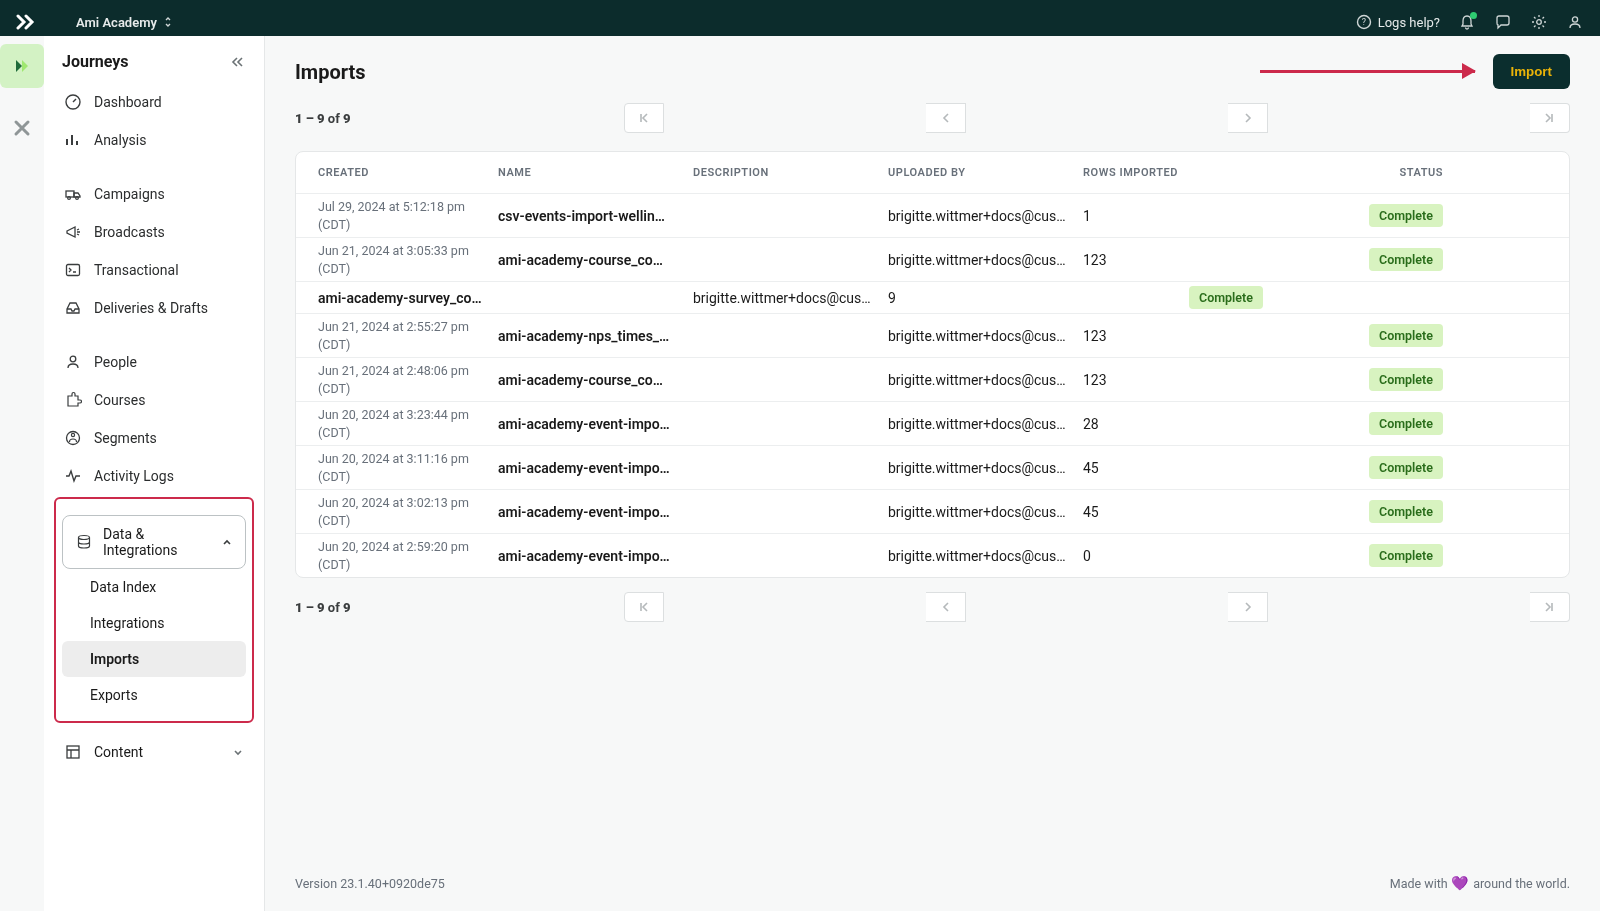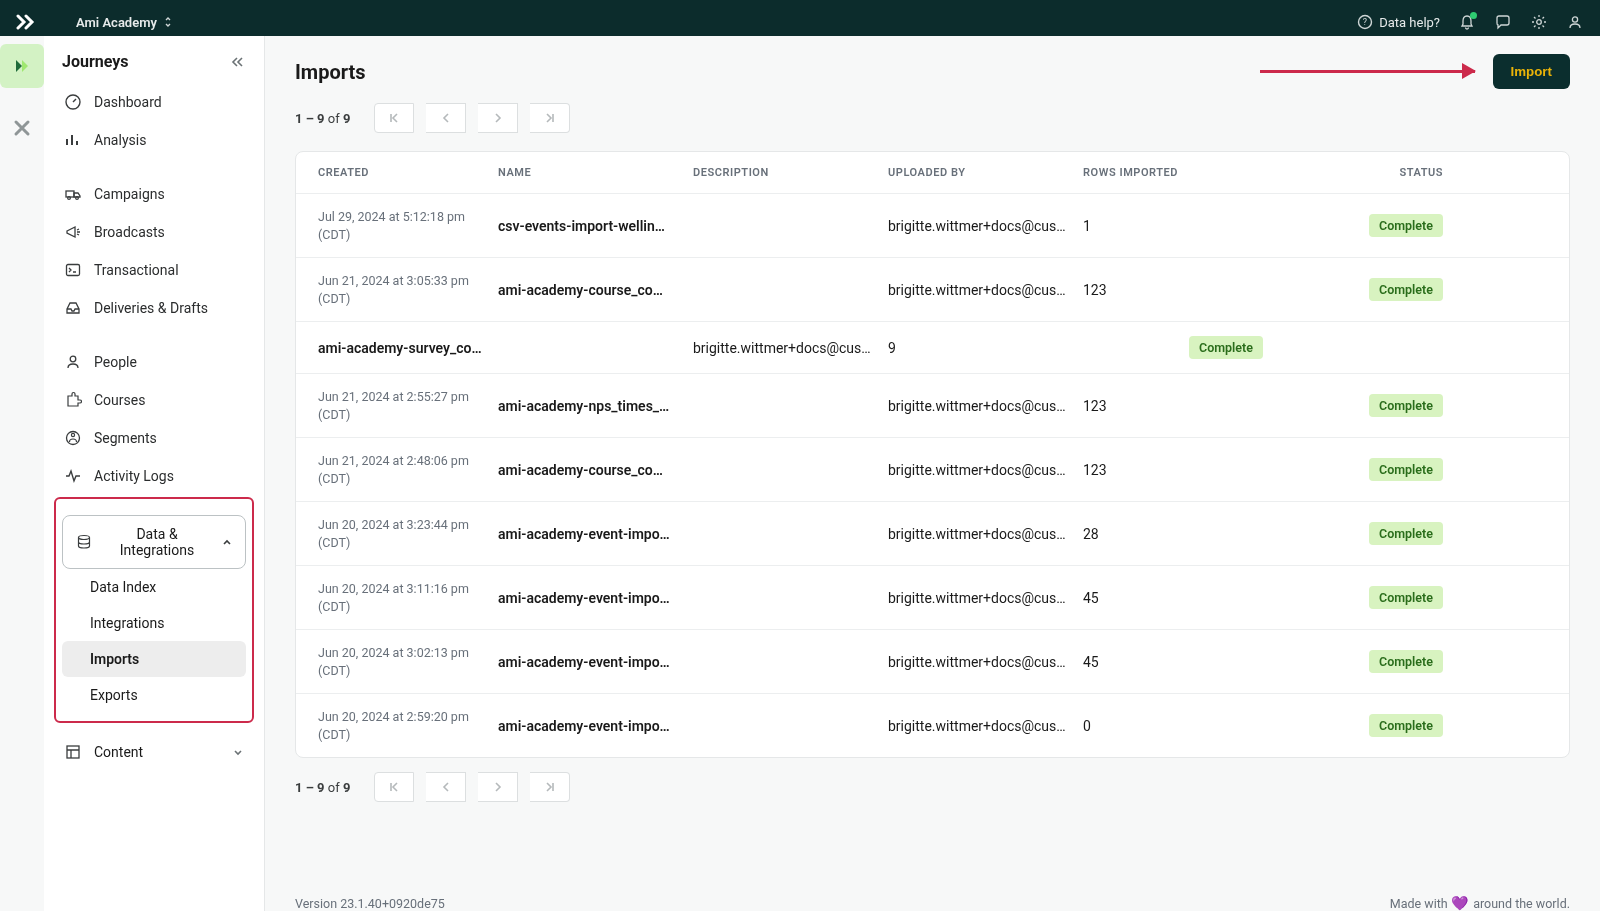--- a/index.html
+++ b/index.html
@@ -21,57 +21,57 @@
 .product-rail .rail-item.active { background: #d3f2c4; }
 
 
 .sidebar { position: absolute; top: 36px; left: 44px; width: 221px; height: calc(100% - 36px); background: #fff; border-right: 1px solid #e5e7e8; padding: 16px 10px 0; overflow: hidden; }
 .sidebar-header { display:flex; align-items:center; justify-content: space-between; padding: 0 8px 12px; }
 .sidebar-title { font-weight: 700; font-size: 16px; }
 .nav-item { display:flex; align-items:center; gap: 12px; padding: 10px 10px; color: #2b2d2e; border-radius: 6px; cursor:pointer; }
 .nav-group { margin-top: 16px; }
 .nav-icon { width: 18px; height: 18px; display:flex; align-items:center; justify-content:center; color:#3a3d3e;}
 .data-group-box { border: 1px solid #bcc2c4; border-radius: 8px; padding: 0px; margin-top: 8px; }
-.data-group-hdr { display:flex; align-items:center; gap: 10px; padding: 10px 12px; cursor:pointer;text-align:center; }
+.data-group-hdr { display:flex; align-items:center; gap: 10px; padding: 10px 12px; cursor:pointer; }
 .chev { margin-left: auto; }
 .sub-item { padding: 10px 10px 10px 28px; border-radius: 6px; cursor:pointer; }
 .sub-item.active { background: #ededed; font-weight: 600; }
 .highlight-box { border: 2px solid #cc2a4b; border-radius: 6px; padding: 8px 6px 8px; margin-top: 2px; }
 .content-row { margin-top: 10px; display:flex; align-items:center; gap:12px; padding:10px 10px; cursor:pointer; }
 
 
 .main { position: absolute; top: 36px; left: 265px; right: 0; bottom: 0; background: #f7f8f8; padding: 18px 30px 0 30px; }
 .page-head { display:flex; align-items:center; }
 .page-title { font-size: 20px; font-weight: 700; }
 .spacer { flex: 1; }
 .arrow-annot { height: 3px; background: #cc2a4b; width: 215px; margin-right: 0px; position: relative; }
 .arrow-annot::after { content:""; position:absolute; right:-1px; top:-7px; border-left: 14px solid #cc2a4b; border-top: 8px solid transparent; border-bottom: 8px solid transparent;}
 .import-btn { background:#0b2e2e; color:#eab308; border:none; padding: 10px 18px; font-weight:600; border-radius:6px; cursor:pointer; margin-left:18px;}
 
-.pager { display:flex; align-items:center; justify-content:flex-start; gap:12px; margin-top: 14px; font-size:13px; color:#3a3d3e; }
+.pager { display:flex; align-items:center; justify-content:space-between; gap:12px; margin-top: 14px; font-size:13px; color:#3a3d3e;font-weight:bold; }
 .pager-text { margin-right: 12px; }
 .pager-btn { width:40px; height:30px; border:1px solid #dcdfe0; background:#fff; display:flex; align-items:center; justify-content:center; cursor:pointer; color:#999; }
 .pager-btn + .pager-btn { border-left: none; }
 .pager-btn:first-of-type { border-radius: 4px 0 0 4px; }
 .pager-btn:last-of-type { border-radius: 0 4px 4px 0; }
 
 .table { background:#fff; border:1px solid #e5e7e8; border-radius:8px; margin-top: 18px; overflow:hidden; }
 .thead, .trow { display:grid; grid-template-columns: 180px 195px 195px 195px 180px 180px; align-items:center; }
 .thead { padding: 14px 22px; font-size: 11px; letter-spacing: .05em; color:#68707a; font-weight:600; }
 .thead > div { text-transform: uppercase; }
-.trow { padding: 14px 22px; border-top:1px solid #eceeef; font-size: 14px; }
+.trow { padding: 4px 22px; border-top:1px solid #eceeef; font-size: 14px; }
 .trow .created { font-size: 12.5px; color:#68707a; line-height:1.4; }
 .trow .name { font-weight:600; white-space: nowrap; overflow: hidden; text-overflow: ellipsis; max-width: 180px; }
 .trow .uploaded { white-space: nowrap; overflow:hidden; text-overflow:ellipsis; max-width: 180px; }
 .status-badge { display:inline-block; background:#d8f3c0; color:#2a6d1b; padding:4px 10px; border-radius:4px; font-size:12.5px; font-weight:600;}
 .col-status { text-align: right; }
 .col-rows { }
 .thead .col-status { text-align: right; }
 
-.footer { position:absolute; bottom:0; left:0; right:0; padding: 0 30px; display:flex; align-items:center; font-size:12.5px; color:#68707a;}
+.footer { position:absolute; bottom:20px; left:0; right:0; padding: 0 30px; display:flex; align-items:center; font-size:12.5px; color:#68707a;}
 .footer .made { margin-left:auto; display:flex; align-items:center; gap:4px;}
 .heart { font-size: 14px; }
 
 svg { display:block; }
 </style>
 </head>
 <body>
 
 <div class="topbar">
   <div class="topbar-left">
@@ -86,21 +86,21 @@
           <path d="M3 4 L5 2 L7 4 M3 8 L5 10 L7 8" stroke="#cfd6d6" stroke-width="1.4" fill="none"></path>
         </svg>
     </div>
   </div>
   <div class="topbar-right">
     <div class="need-help">
       <svg width="16" height="16" viewBox="0 0 16 16">
           <circle cx="8" cy="8" r="6.5" stroke="#cfd6d6" stroke-width="1.4" fill="none"></circle>
           <text x="8" y="11" text-anchor="middle" font-size="9" fill="#cfd6d6">?</text>
         </svg>
-      <span>Data help?</span>
+      <span>Logs help?</span>
     </div>
     <div class="top-icon">
       <svg width="16" height="16" viewBox="0 0 16 16">
           <path d="M8 2 C5 2 4 4 4 7 L4 10 L3 12 L13 12 L12 10 L12 7 C12 4 11 2 8 2 Z M6.5 13.5 A1.5 1.5 0 0 0 9.5 13.5" stroke="#cfd6d6" stroke-width="1.3" fill="none"></path>
         </svg>
       <span class="notif-dot"></span>
     </div>
     <div class="top-icon">
       <svg width="16" height="16" viewBox="0 0 16 16">
           <path d="M2 4 Q2 2 4 2 L12 2 Q14 2 14 4 L14 9 Q14 11 12 11 L6 11 L3 14 L3 11 Q2 11 2 9 Z" stroke="#cfd6d6" stroke-width="1.3" fill="none"></path>

